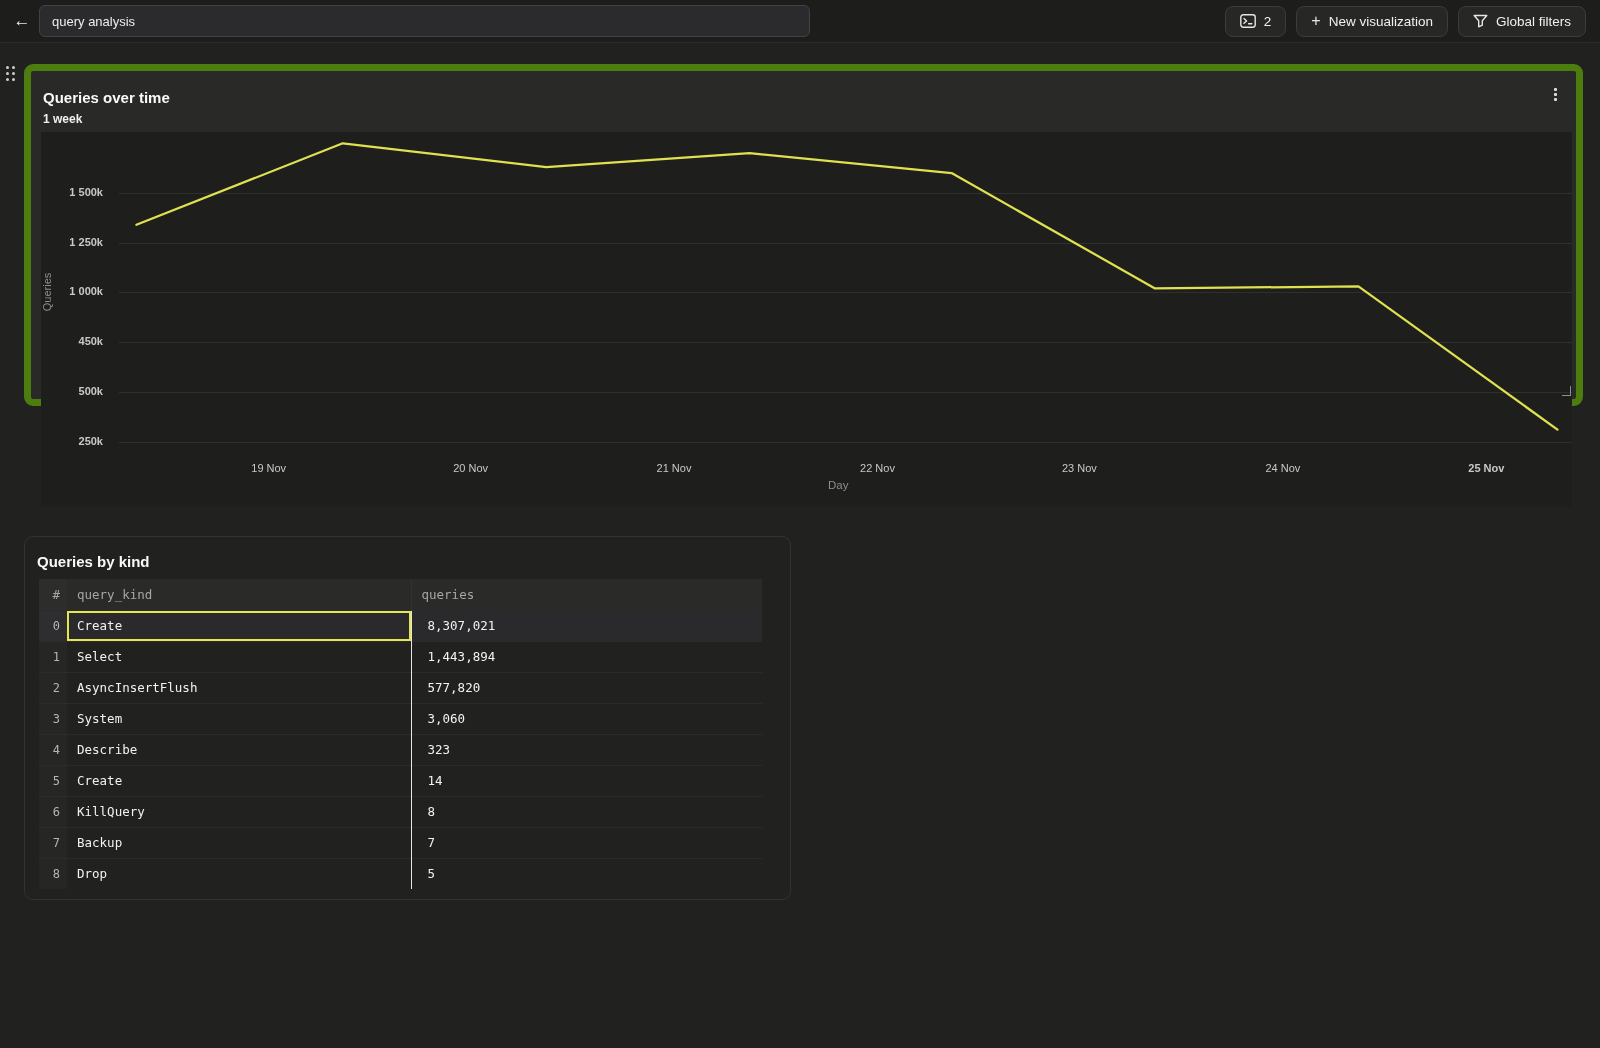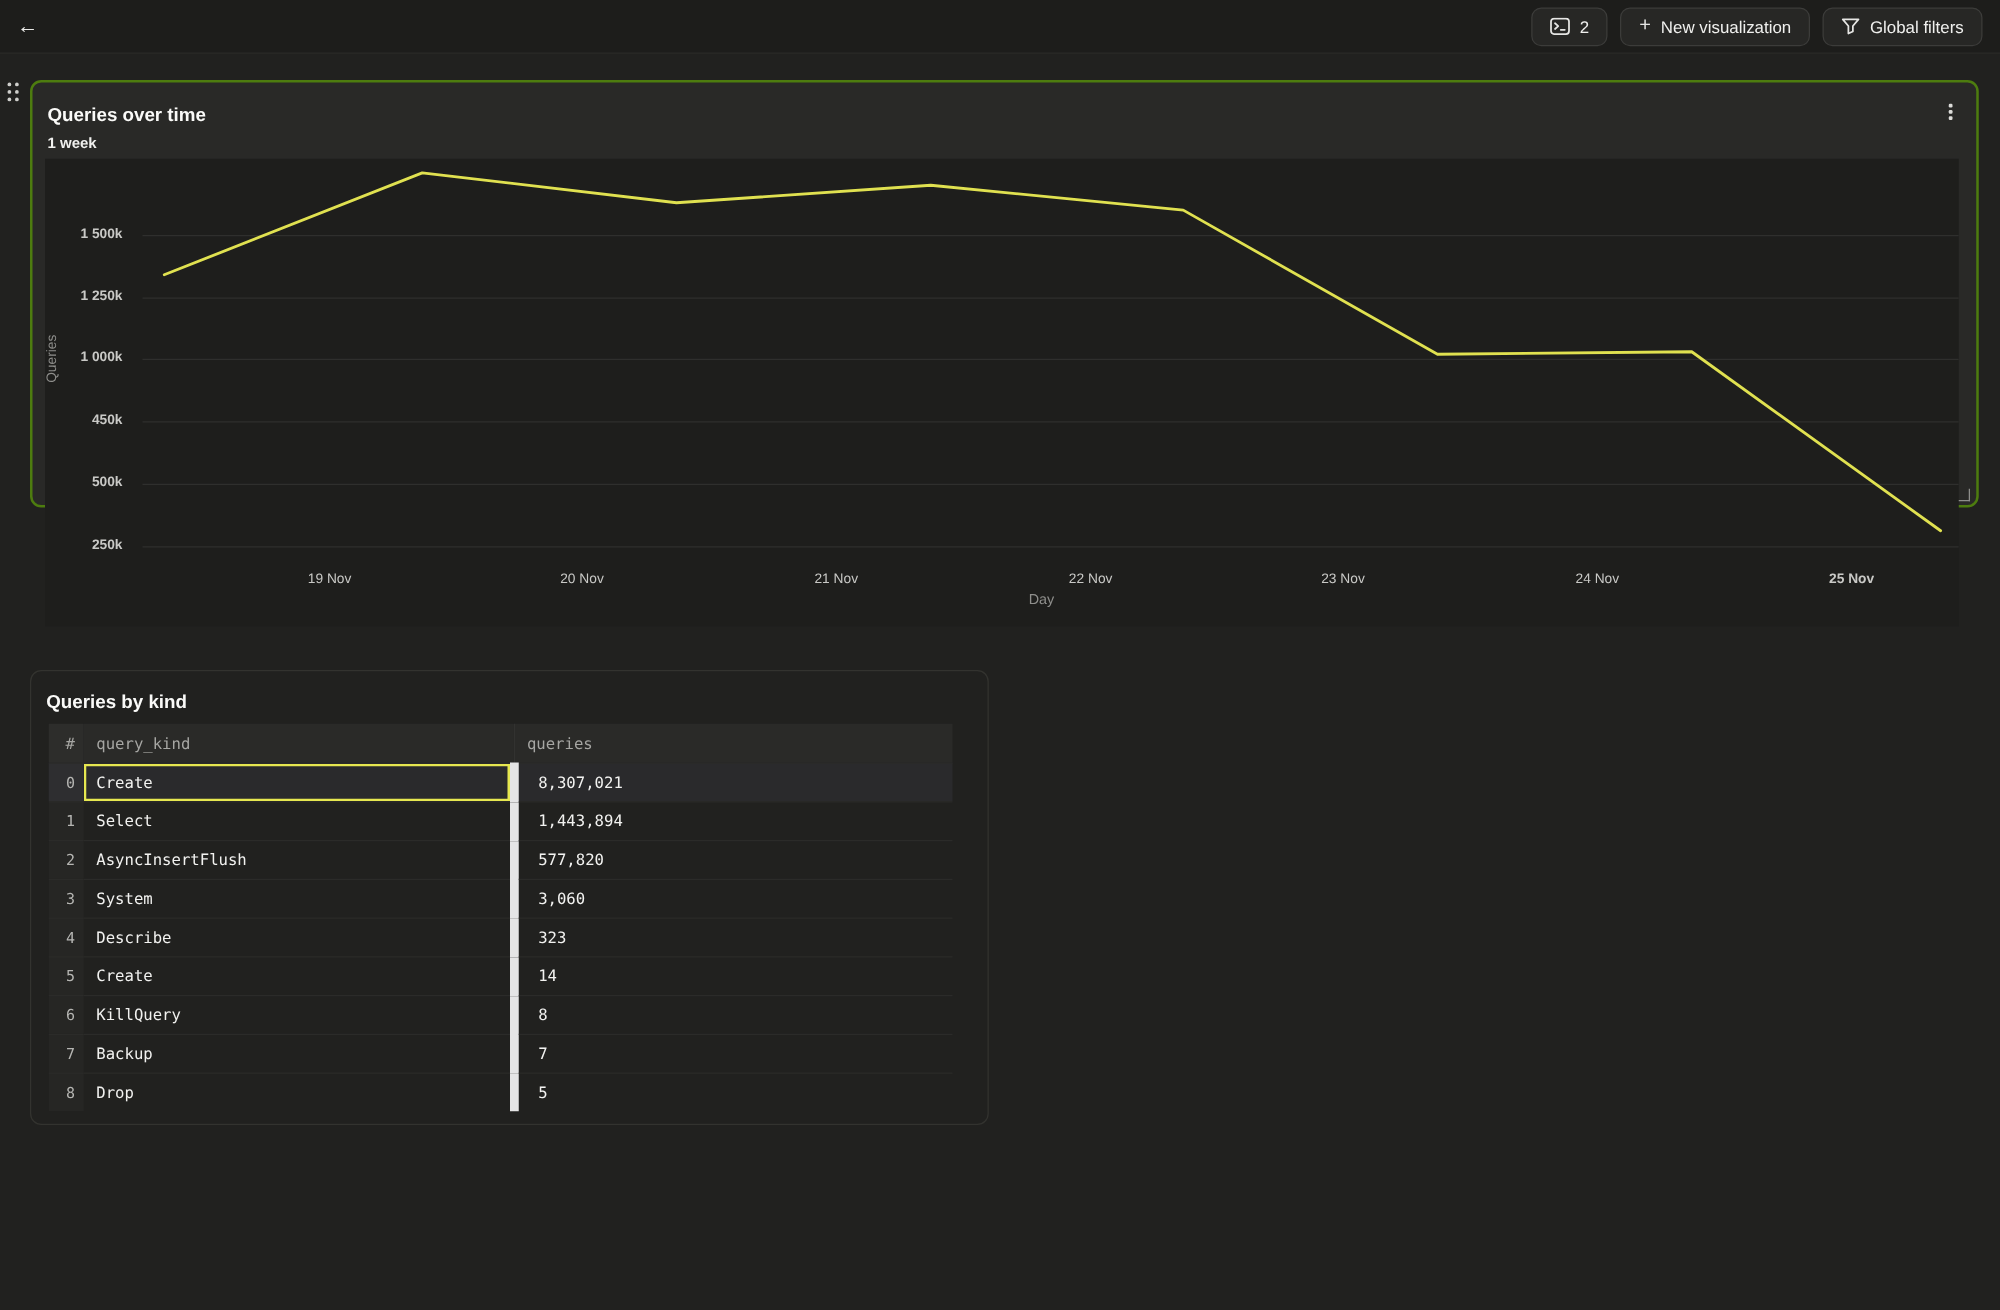--- a/index.html
+++ b/index.html
@@ -33,21 +33,21 @@
   .tb-btn svg { display:block; }
   .plus-glyph { font-size:16px; font-weight:400; color:#e6e6e4; line-height:1; margin-top:-1px; }
   
   .drag-handle {
     position:absolute; left:6px; top:66px; width:14px; height:18px;
     display:grid; grid-template-columns:3px 3px; grid-auto-rows:3px; gap:3px; cursor:grab;
   }
   .drag-handle i { background:#cfcfcc; border-radius:50%; }
   .chart-panel {
     position:absolute; left:24px; top:64px; width:1559px; height:342px;
-    background:#292927; border:2px solid #4d7c0f; border-radius:9px;
+    background:#292927; border:7px solid #4d7c0f; border-radius:9px;
   }
   .chart-title { position:absolute; left:12px; top:18px; font-size:15px; font-weight:700; color:#fafaf8; }
   .chart-subtitle { position:absolute; left:12px; top:41px; font-size:12px; font-weight:700; color:#f0f0ee; }
   .kebab {
     position:absolute; right:14px; top:16px; width:14px; height:18px;
     display:flex; flex-direction:column; align-items:center; gap:2px; cursor:pointer; padding-top:1px;
   }
   .kebab i { width:3px; height:3px; background:#dcdcd9; border-radius:1px; }
   .plot-box {
     position:absolute; left:10px; top:61px; width:1531px; height:374px;
@@ -84,34 +84,35 @@
     background:#2a2a28; color:#a6a6a3; font-weight:400; text-align:left;
     height:31px; padding:0 0 0 10px;
   }
   .qtable th.idx { text-align:right; padding:0 7px 0 0; background:#2d2d2b; }
   .qtable th.val { border-left:1px solid #39393699; }
   .qtable td { height:31px; padding:0 0 0 10px; color:#f2f2f0; border-top:1px solid #2b2b29; }
   .qtable td.idx {
     text-align:right; padding:0 7px 0 0; color:#b5b5b2;
     background:rgba(255,255,255,0.025); font-size:12px;
   }
-  .qtable td.val { border-left:7px solid #e5e5e5;padding-left:16px; }
+  .qtable td.val { border-left:1px solid #e5e5e5;padding-left:16px; }
   .qtable tr.row-first td { background:#2a2a2c; }
   .qtable tr.row-first td.idx { background:#2e2e30; }
   .qtable td.cell-sel { box-shadow: inset 0 0 0 2px #e6e750; }
 </style>
 </head>
 <body>
 
 <div class="screen">
 
   <div class="topbar">
     <div class="back-btn">
       <span>←</span>
     </div>
+    <input class="title-input" type="text" value="query analysis" style="">
     <div class="topbar-spacer"></div>
 
     <button class="tb-btn">
       <span>
         <svg width="16" height="14" viewBox="0 0 16 14" fill="none" stroke="#e6e6e4" stroke-width="1.4">
           <rect x="0.8" y="0.8" width="14.4" height="12.4" rx="2.4"></rect>
           <path d="M4 4.6 L6.6 6.9 L4 9.2" stroke-linecap="round" stroke-linejoin="round"></path>
           <line x1="8.6" y1="9.8" x2="11.8" y2="9.8" stroke-linecap="round"></line>
         </svg>
       </span>

